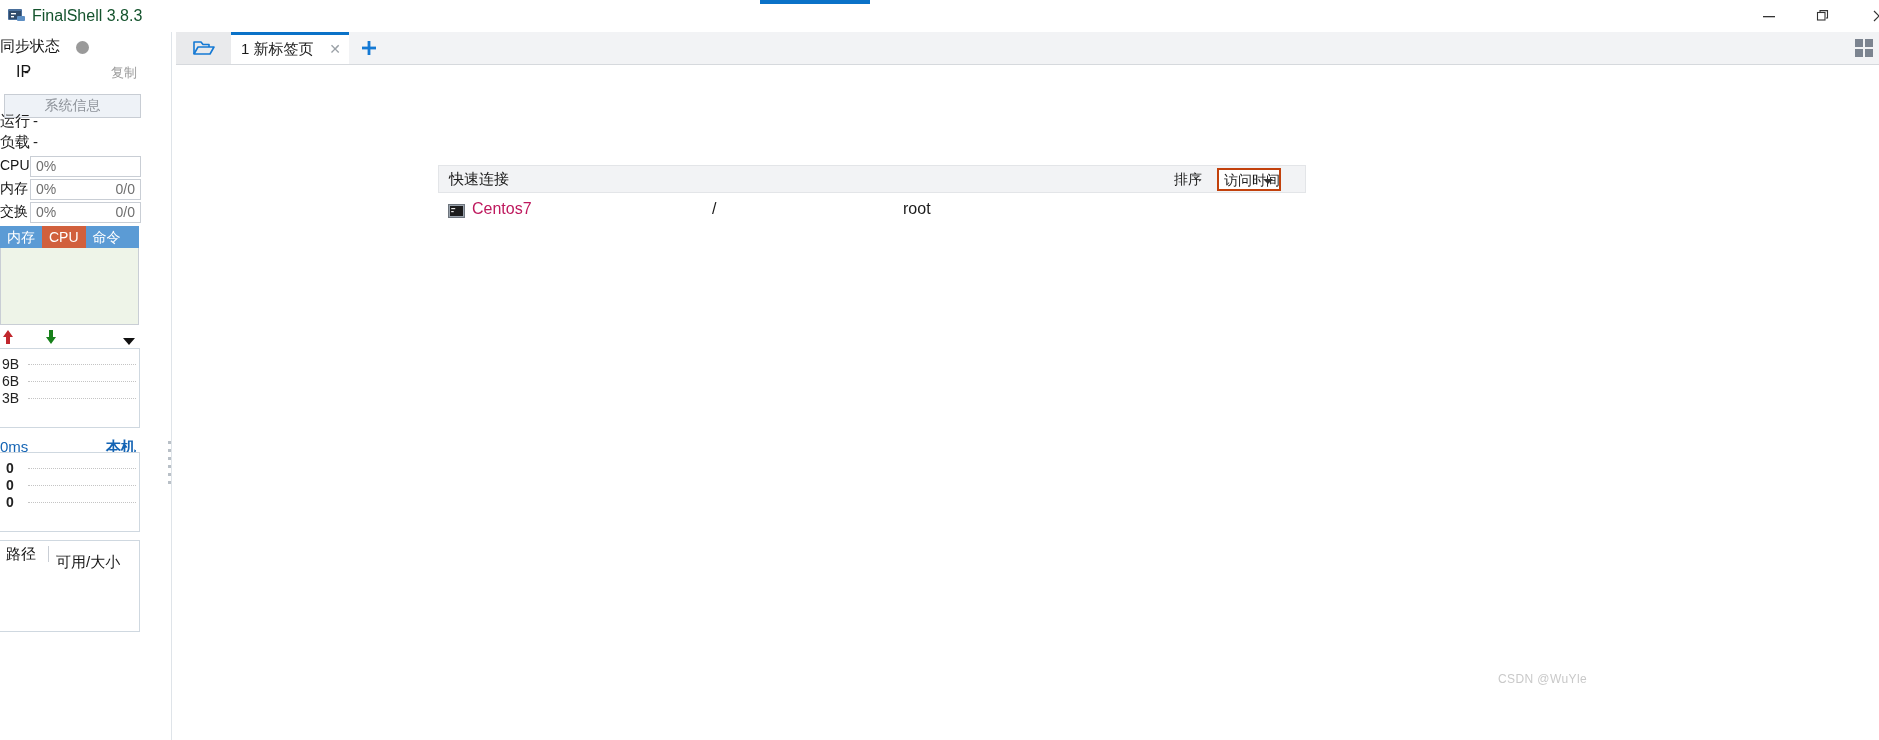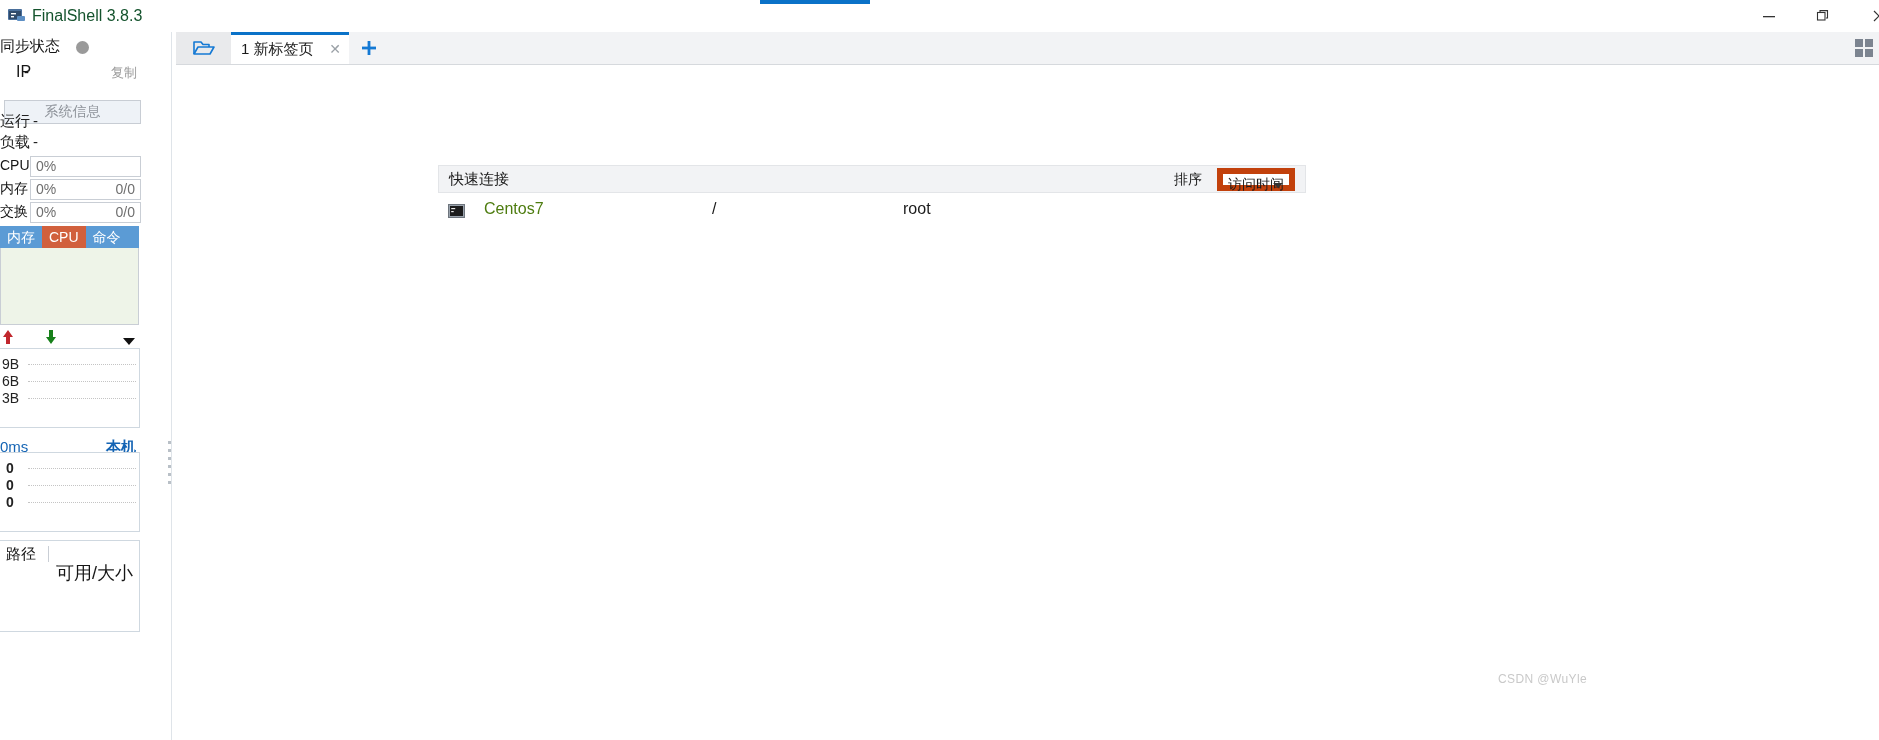--- a/index.html
+++ b/index.html
@@ -44,21 +44,21 @@
   #sync-dot{
     position:absolute;left:76px;top:9px;width:13px;height:13px;
     border-radius:50%;background:#9a9a9a;
   }
   #ip-label{left:16px;top:31px;font-size:16px;color:#161616;}
   #ip-value{left:24px;top:31px;font-size:15px;color:#161616;}
   #copy-link{
     position:absolute;left:111px;top:32px;font-size:13px;color:#9a9a9a;
   }
   #sysinfo-btn{
-    position:absolute;left:4px;top:68px;width:135px;height:22px;
+    position:absolute;left:4px;top:62px;width:135px;height:22px;
     background:#eef2f7;border:1px solid #c8cdd4;
     display:flex;align-items:center;justify-content:center;
     font-size:14px;color:#8d9299;
   }
   #run-label{left:0px;top:80px;font-size:15px;}
   #run-value{left:33px;top:80px;font-size:15px;}
   #load-label{left:0px;top:101px;font-size:15px;}
   #load-value{left:33px;top:101px;font-size:15px;}
 
   .meter-row{position:absolute;left:0;width:168px;height:21px;}
@@ -126,21 +126,21 @@
   
   #disk-table{
     position:absolute;left:0;top:508px;width:139px;height:90px;
     border:1px solid #cfd8e0;border-left:none;background:#ffffff;
   }
   #disk-hdr{
     position:absolute;left:0;top:0;width:139px;height:26px;
   }
   #disk-col1{position:absolute;left:6px;top:4px;font-size:15px;color:#161616;}
   #disk-sep{position:absolute;left:48px;top:5px;width:1px;height:16px;background:#c9ced5;}
-  #disk-col2{position:absolute;left:56px;top:20px;font-size:18px;color:#161616;}
+  #disk-col2{position:absolute;left:56px;top:12px;font-size:15px;color:#161616;}
 
   
   #splitter{
     position:absolute;left:168px;top:32px;width:8px;height:708px;
     background:#ffffff;
   }
   #split-line{
     position:absolute;left:3px;top:0;width:1px;height:708px;background:#dfe4e9;
   }
   #split-grip{
@@ -189,36 +189,36 @@
     position:absolute;left:262px;top:133px;width:868px;height:28px;
     background:#f2f3f5;border:1px solid #e3e5e8;box-sizing:border-box;
   }
   #qc-title{
     position:absolute;left:10px;top:4px;font-size:15px;color:#1b1b1b;white-space:nowrap;
   }
   #qc-sort-label{
     position:absolute;left:735px;top:5px;font-size:14px;color:#1b1b1b;white-space:nowrap;
   }
   #qc-sort{
-    position:absolute;left:778px;top:2px;width:78px;height:23px;
-    background:#ffffff;border:6px solid #c2410c;box-sizing:border-box;font-family:Liberation Serif, serif;
+    position:absolute;left:778px;top:2px;width:64px;height:23px;
+    background:#ffffff;border:2px solid #c2410c;box-sizing:border-box;font-family:Liberation Serif, serif;
   }
   #qc-sort-value{
     position:absolute;left:5px;top:2px;font-size:14px;color:#1b1b1b;white-space:nowrap;
   }
   #qc-sort-arrow{
     position:absolute;right:6px;top:9px;width:0;height:0;
     border-left:5px solid transparent;border-right:5px solid transparent;
     border-top:5px solid #333;
   }
   #conn-row{
     position:absolute;left:262px;top:167px;width:868px;height:28px;
   }
   #conn-icon{position:absolute;left:10px;top:5px;width:17px;height:14px;}
-  #conn-name{position:absolute;left:34px;top:1px;font-size:16px;color:#4d7c0f;margin-left:12px;}
+  #conn-name{position:absolute;left:34px;top:1px;font-size:16px;color:#be185d;}
   #conn-path{position:absolute;left:274px;top:1px;font-size:16px;color:#1b1b1b;}
   #conn-user{position:absolute;left:465px;top:1px;font-size:16px;color:#1b1b1b;}
 
   #watermark{
     position:absolute;left:1322px;top:640px;font-size:12px;color:#c9c9c9;
     white-space:nowrap;letter-spacing:.4px;
   }
 </style>
 </head>
 <body>

